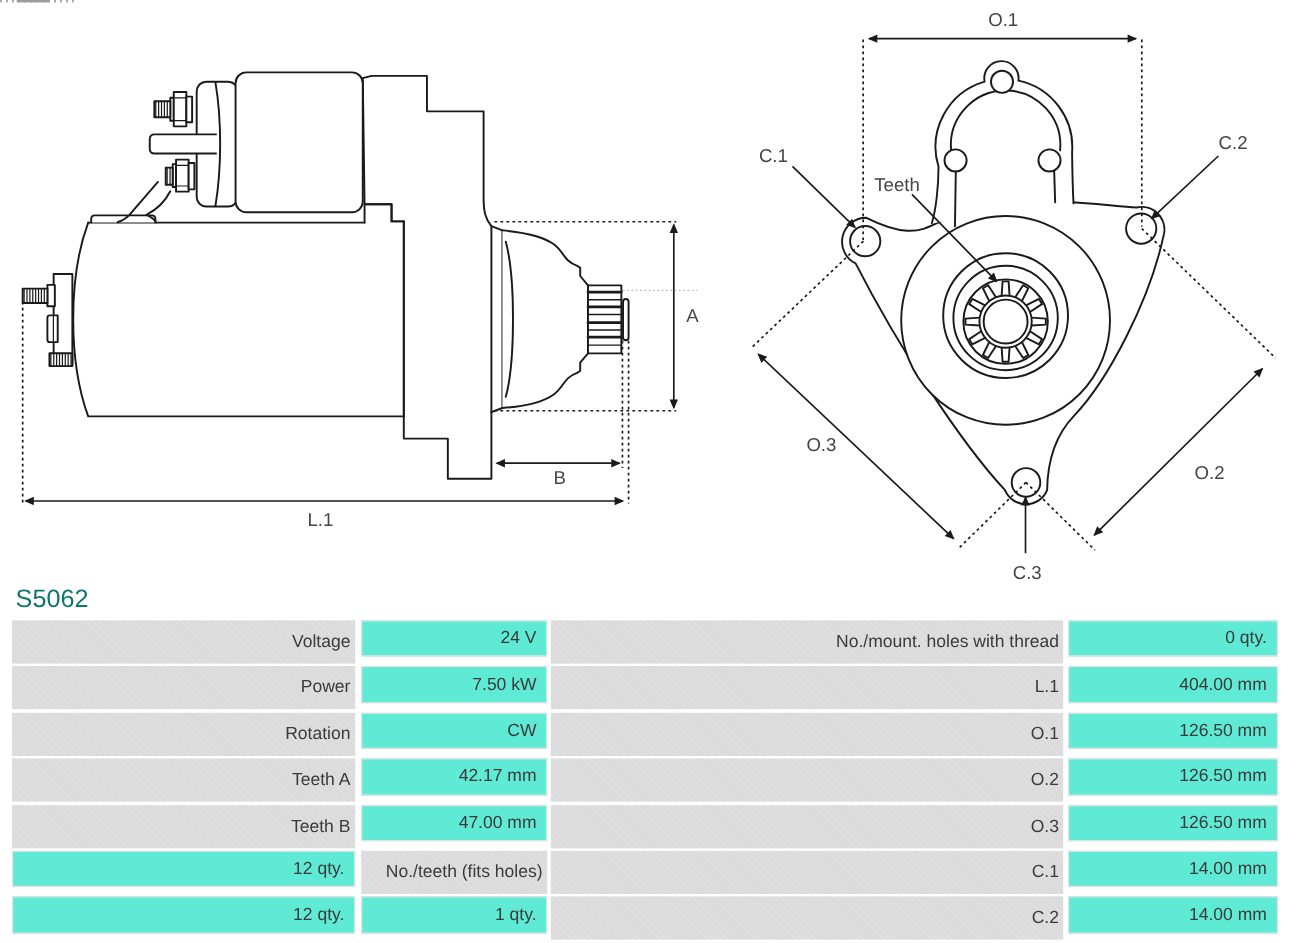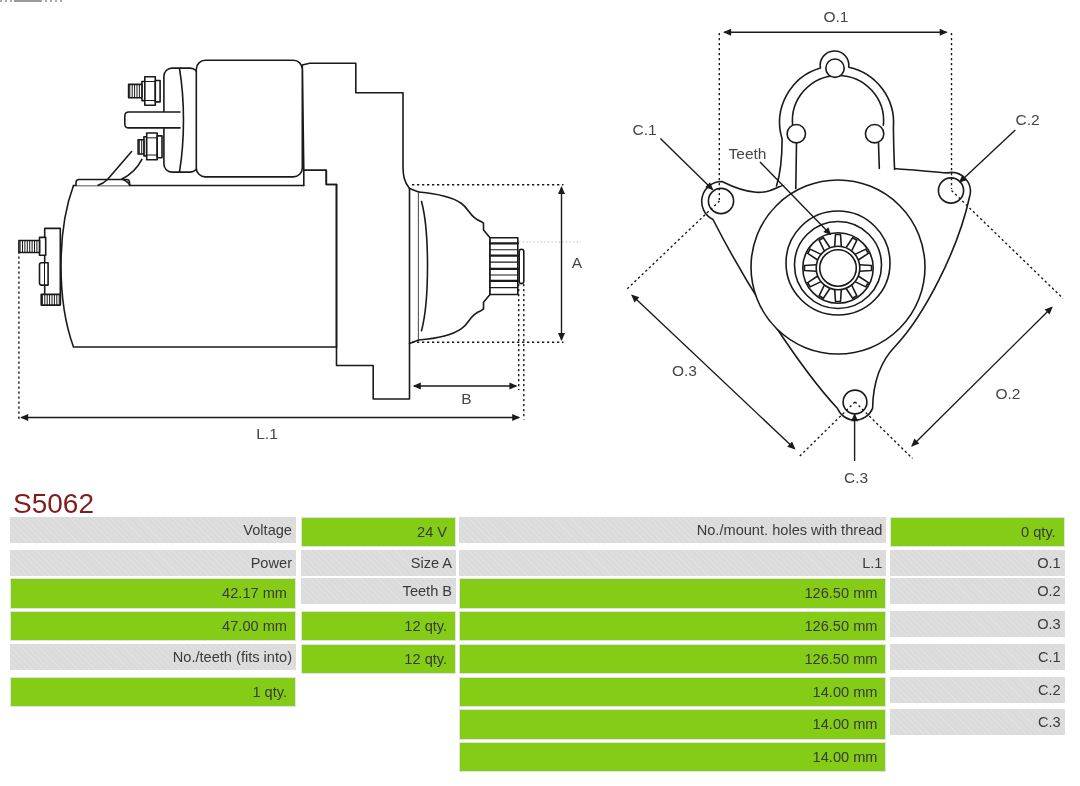--- a/index.html
+++ b/index.html
@@ -1,19 +1,19 @@
 <!DOCTYPE html>
 <html><head><meta charset="utf-8">
 <style>
 html,body{margin:0;padding:0;background:#fff;width:1080px;height:786px;overflow:hidden}
 body{font-family:"Liberation Sans",sans-serif;position:relative}
-.code{position:absolute;left:13px;top:488px;font-size:28px;color:#7f1d1d}
+.code{position:absolute;left:13px;top:488px;font-size:21px;color:#0f766e}
 .tbl{position:absolute;top:517px;display:grid;row-gap:2.4px;font-size:14.6px;color:#3a3a3a}
-.tbl .l{background:#dbdbdb;background-image:repeating-linear-gradient(45deg,rgba(255,255,255,0.15) 0 1px,rgba(0,0,0,0) 1px 4px);display:flex;align-items:center;justify-content:flex-end;padding-right:4px;height:26px;box-sizing:border-box}
-.tbl .v{background:#84cc16;border:1px solid #e2e2e2;display:flex;align-items:center;justify-content:flex-end;padding-right:8px;height:30.4px;box-sizing:border-box}
+.tbl .l{background:#dbdbdb;background-image:repeating-linear-gradient(45deg,rgba(255,255,255,0.15) 0 1px,rgba(0,0,0,0) 1px 4px);display:flex;align-items:center;justify-content:flex-end;padding-right:4px;height:36px;box-sizing:border-box}
+.tbl .v{background:#5eead4;border:1px solid #e2e2e2;display:flex;align-items:center;justify-content:flex-end;padding-right:8px;height:30.4px;box-sizing:border-box}
 #t1{left:10px;grid-template-columns:286px 155.5px;column-gap:4.6px}
 #t2{left:458.7px;grid-template-columns:427.8px 174.6px;column-gap:3.6px}
 .corner{position:absolute;left:0;top:0;width:64px;height:2px;background:repeating-linear-gradient(90deg,#ababab 0 2px,#fff 2px 5px)}
 .corner2{position:absolute;left:14px;top:0;width:27px;height:2px;background:#9b9b9b}
 </style></head>
 <body>
 <div class="corner"></div>
 <div class="corner2"></div>
 <svg width="1080" height="786" viewBox="0 0 1080 786" style="position:absolute;left:0;top:0">
 <defs>
@@ -136,33 +136,37 @@
 <text x="577" y="268">A</text>
 <text x="466.5" y="403.5">B</text>
 <text x="267" y="438.5">L.1</text>
 </g>
 </svg>
 <div class="code">S5062</div>
 <div class="tbl" id="t1">
 <div class="l">Voltage</div>
     <div class="v">24 V</div>
 <div class="l">Power</div>
-<div class="l">Size A</div>
+    <div class="v">7.50 kW</div>
+<div class="l">Rotation</div>
+    <div class="v">CW</div>
+<div class="l">Teeth A</div>
     <div class="v">42.17 mm</div>
 <div class="l">Teeth B</div>
     <div class="v">47.00 mm</div>
     <div class="v">12 qty.</div>
-<div class="l">No./teeth (fits into)</div>
+<div class="l">No./teeth (fits holes)</div>
     <div class="v">12 qty.</div>
     <div class="v">1 qty.</div>
 </div>
 <div class="tbl" id="t2">
 <div class="l">No./mount. holes with thread</div>
     <div class="v">0 qty.</div>
 <div class="l">L.1</div>
+    <div class="v">404.00 mm</div>
 <div class="l">O.1</div>
     <div class="v">126.50 mm</div>
 <div class="l">O.2</div>
     <div class="v">126.50 mm</div>
 <div class="l">O.3</div>
     <div class="v">126.50 mm</div>
 <div class="l">C.1</div>
     <div class="v">14.00 mm</div>
 <div class="l">C.2</div>
     <div class="v">14.00 mm</div>

